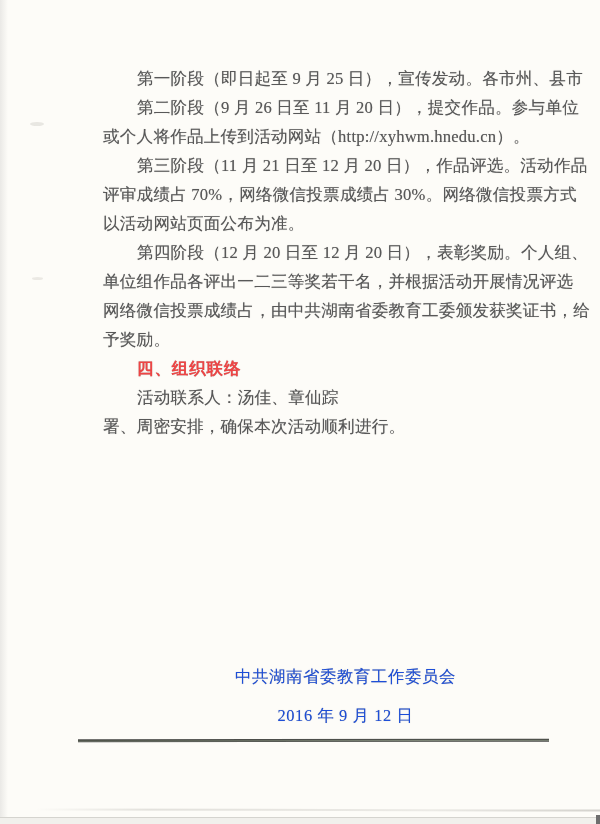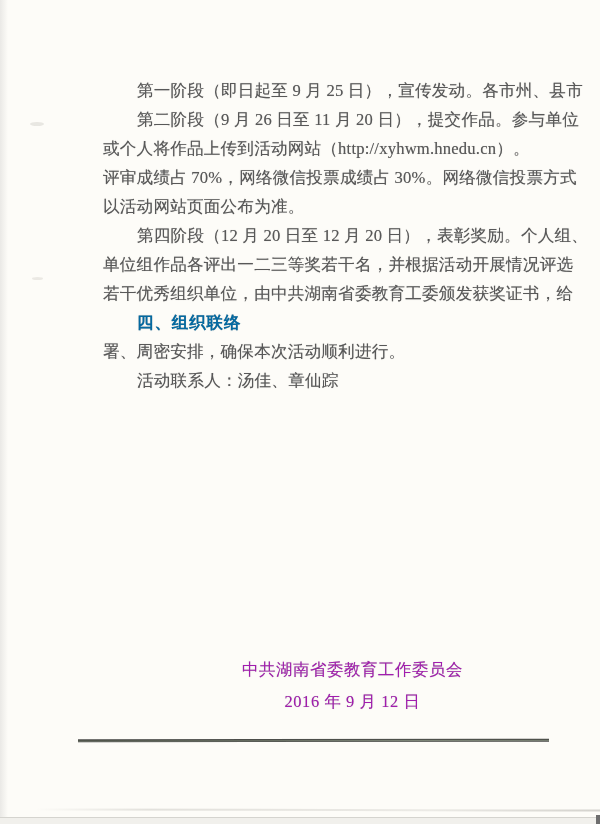--- a/index.html
+++ b/index.html
@@ -9,50 +9,50 @@
     height: 824px;
     background: #fdfcf8;
     overflow: hidden;
     font-family: "Liberation Serif", "DejaVu Serif", serif;
   }
   .edge-left {
     position: absolute; left: 0; top: 0; width: 8px; height: 100%;
     background: linear-gradient(to right, #eae9e6, rgba(236,234,231,0));
   }
   .content {
-    position: absolute; left: 103px; top: 76px; width: 460px;
+    position: absolute; left: 103px; top: 64px; width: 460px;
   }
   .line {
     margin: 0;
     font-size: 16.6px;
     line-height: 29px;
     color: #585858;
     letter-spacing: 0.2px;
     white-space: nowrap;
     text-shadow: 0 0 0.7px rgba(90,90,90,0.55);
   }
   .indent { padding-left: 34px; }
   .heading {
     font-family: Liberation Serif, serif;
     font-weight: bold;
-    color: #0369a1;
+    color: #ef4444;
     font-size: 16.4px;
     letter-spacing: 1px;
   }
   .signature {
     position: absolute;
     top: 654px;
     right: 137px;
     text-align: center;
   }
   .sig-org, .sig-date {
-    margin: 0;
+    margin: 7px;
     font-size: 16.4px;
     line-height: 32px;
-    color: #a21caf;
+    color: #1d4ed8;
     letter-spacing: 0.6px;
     white-space: nowrap;
     text-shadow: 0 0 0.7px rgba(90,90,90,0.5);
   }
   .rule {
     position: absolute;
     left: 78px; top: 739px;
     width: 471px; height: 3px;
     background: linear-gradient(to bottom, #4a4a4a 0%, #50554b 40%, #7d8577 55%, #3d3d3d 100%);
     transform: rotate(-0.08deg);
@@ -90,28 +90,30 @@
 <div class="page">
 
   <div class="edge-left"></div>
   <div class="smudge-a"></div>
   <div class="smudge-b"></div>
 
   <div class="content">
     <p class="line indent">第一阶段（即日起至 9 月 25 日），宣传发动。各市州、县市</p>
     <p class="line indent">第二阶段（9 月 26 日至 11 月 20 日），提交作品。参与单位</p>
     <p class="line">或个人将作品上传到活动网站（http://xyhwm.hnedu.cn）。</p>
+    <p class="line indent">第三阶段（11 月 21 日至 12 月 20 日），作品评选。活动作品</p>
     <p class="line">评审成绩占 70%，网络微信投票成绩占 30%。网络微信投票方式</p>
     <p class="line">以活动网站页面公布为准。</p>
     <p class="line indent">第四阶段（12 月 20 日至 12 月 20 日），表彰奖励。个人组、</p>
     <p class="line">单位组作品各评出一二三等奖若干名，并根据活动开展情况评选</p>
-    <p class="line">若干优秀组织单位，由中共湖南省委教育工委颁发获奖证书，给</p>
+    <p class="line">网络微信投票成绩占，由中共湖南省委教育工委颁发获奖证书，给</p>
+    <p class="line">予奖励。</p>
     <p class="line indent heading">四、组织联络</p>
+    <p class="line indent">活动联系人：汤佳、章仙踪</p>
     <p class="line">署、周密安排，确保本次活动顺利进行。</p>
-    <p class="line indent">活动联系人：汤佳、章仙踪</p>
   </div>
 
   <div class="signature">
     <p class="sig-org">中共湖南省委教育工作委员会</p>
     <p class="sig-date">2016 年 9 月 12 日</p>
   </div>
 
   <div class="rule"></div>
   <div class="streak"></div>
   <div class="bottom-strip"></div>

